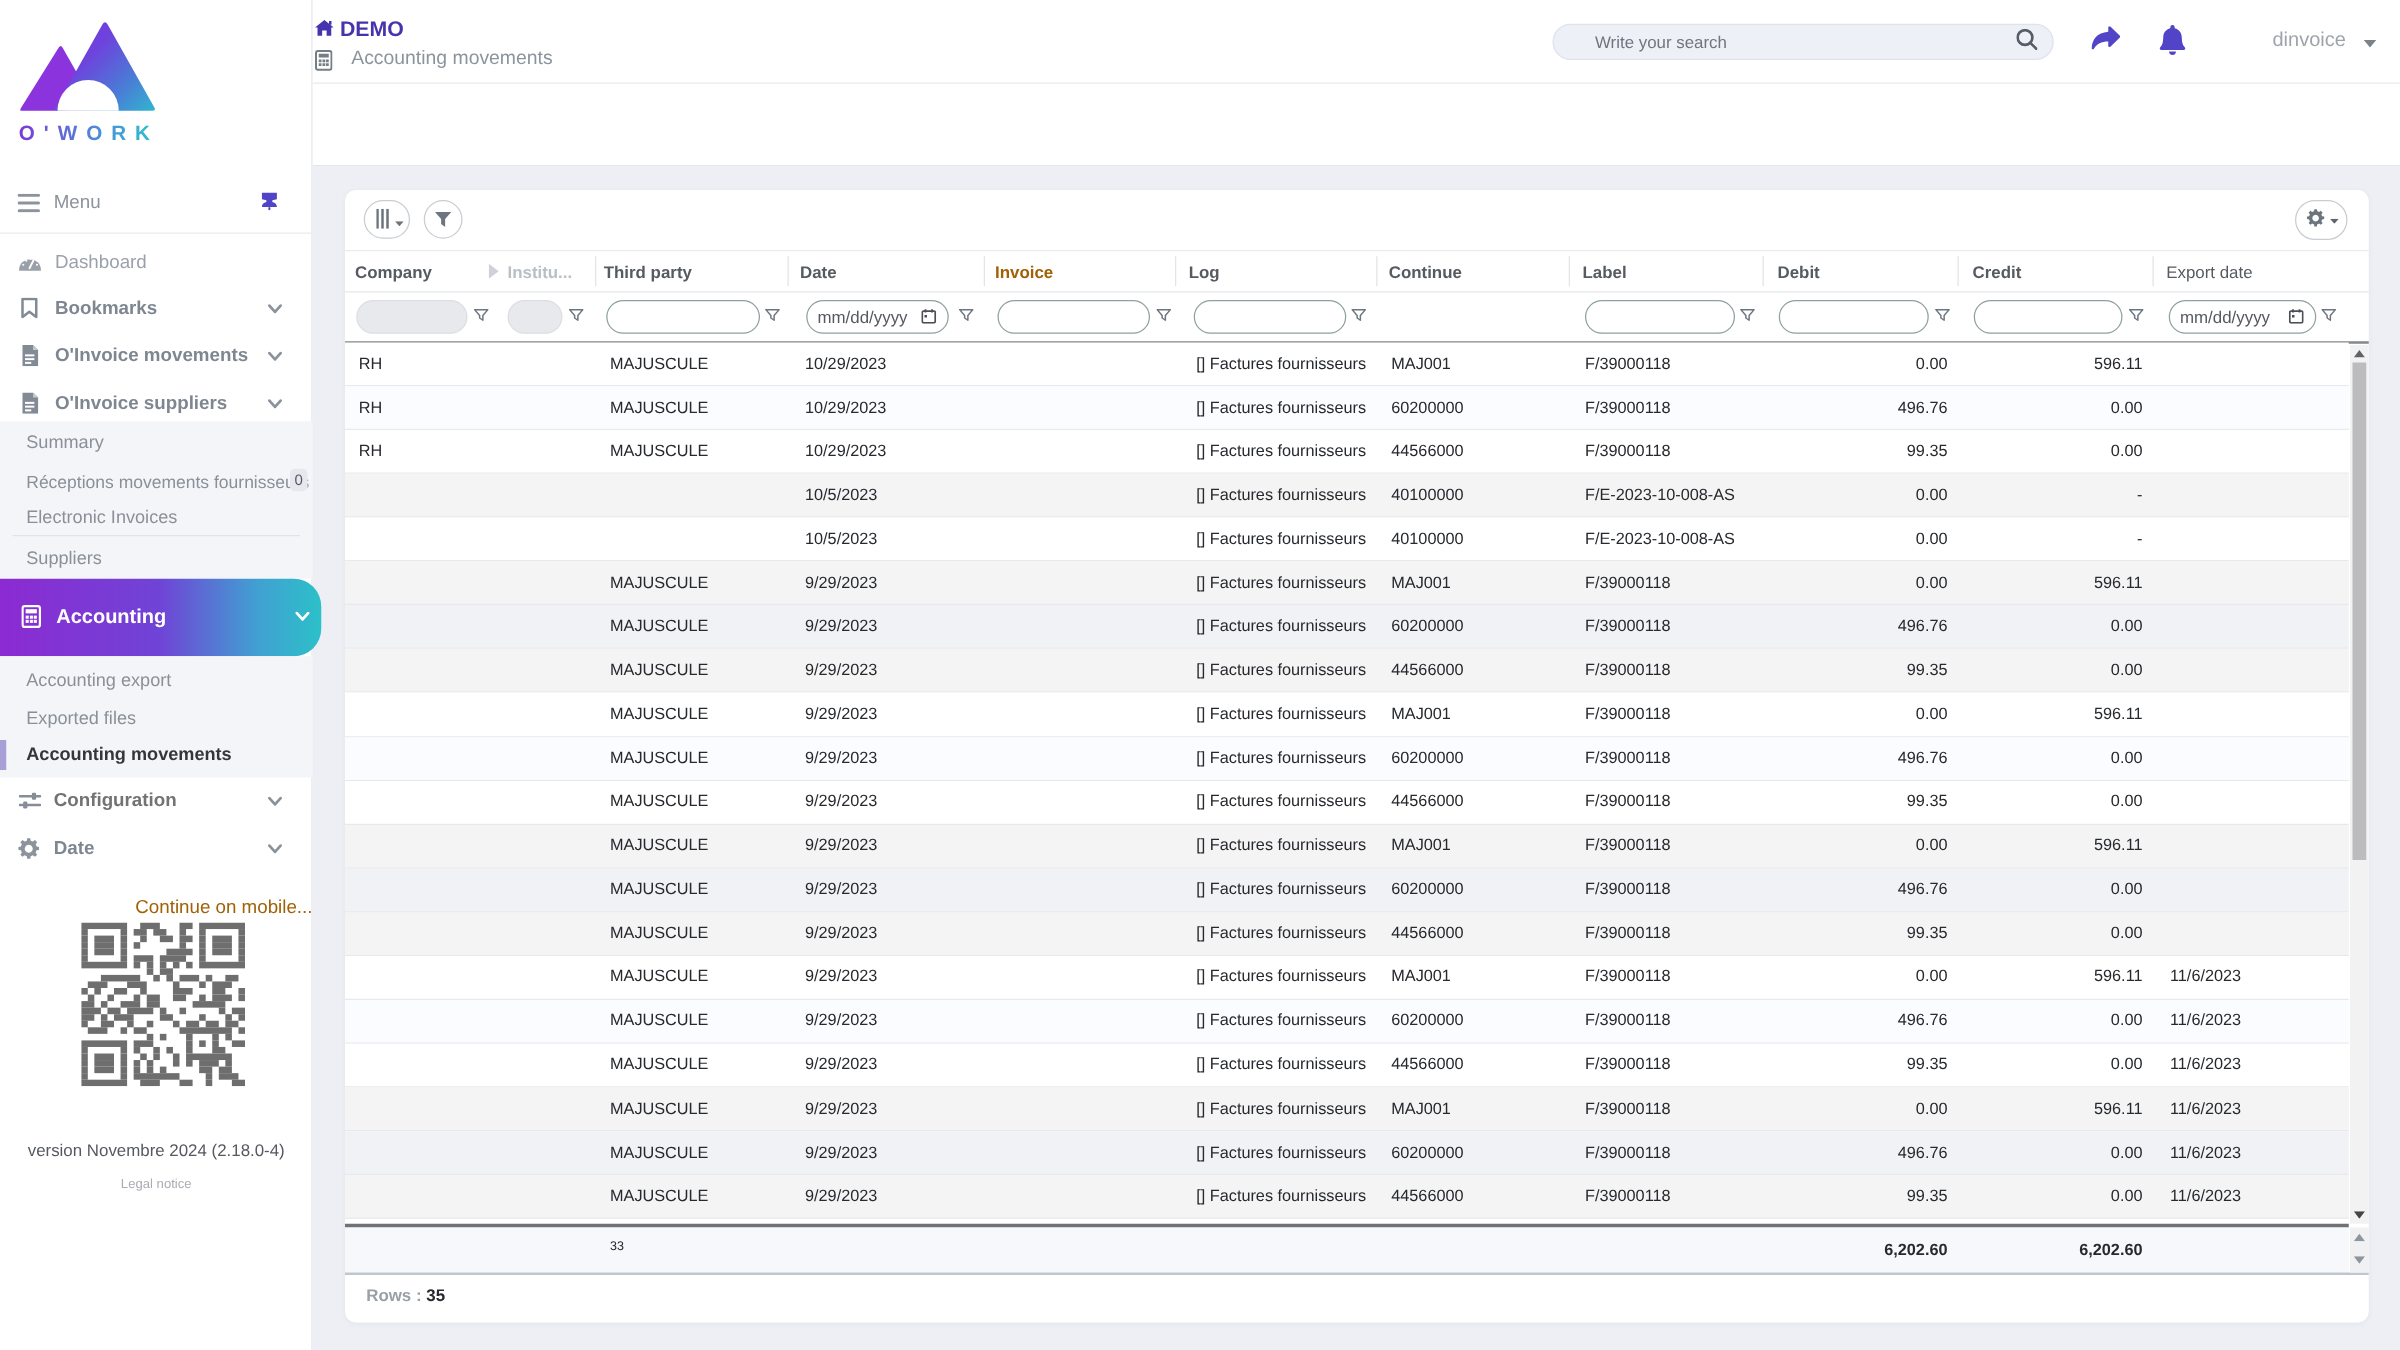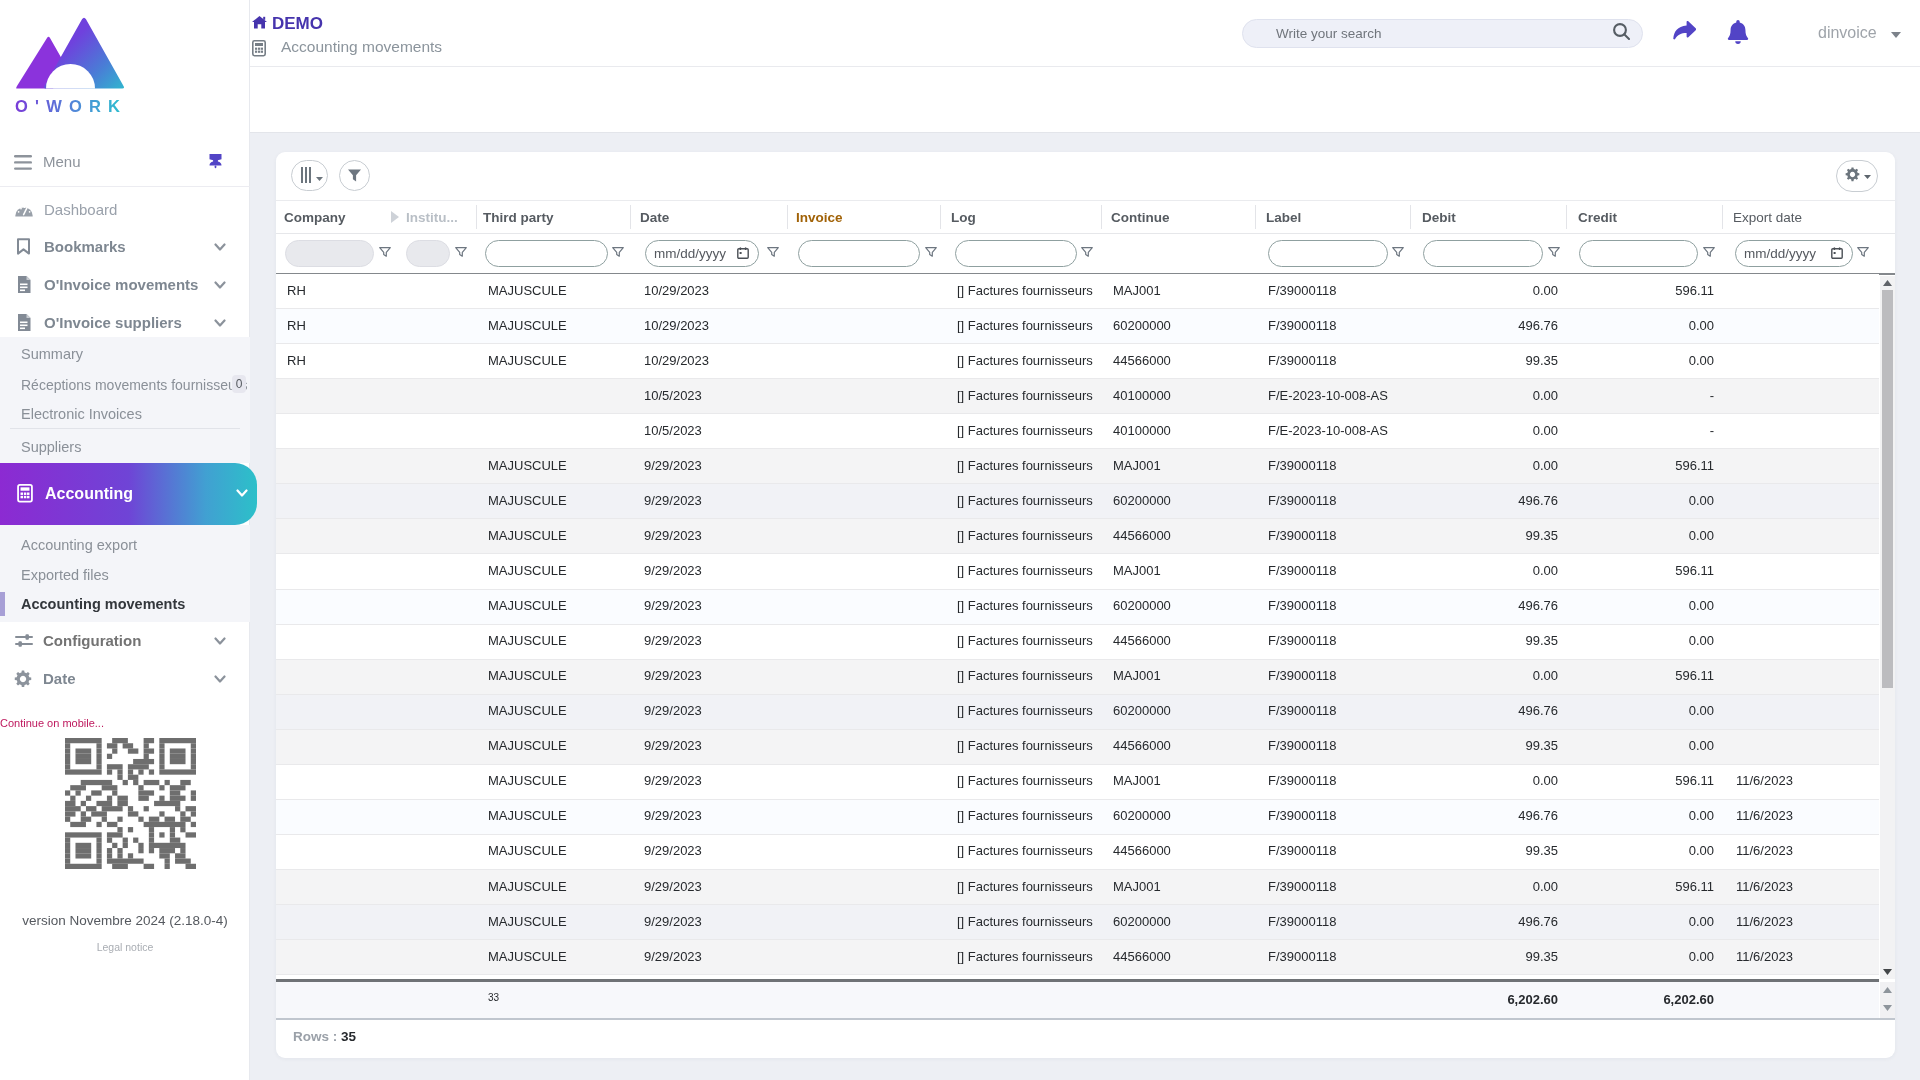--- a/index.html
+++ b/index.html
@@ -158,21 +158,21 @@
 <svg style="position:absolute;left:214px;top:637px" width="12" height="9" viewBox="0 0 12 9.0">
     <path d="M1.5,1.5 L6.0,6.5 L10.5,1.5" fill="none" stroke="#8b929b" stroke-width="2.2" stroke-linecap="round" stroke-linejoin="round"></path>
   </svg>
 <svg style="position:absolute;left:14px;top:670px" width="18" height="18" viewBox="0 0 18 18">
     <path fill-rule="evenodd" fill="#8c939c" d="M9,5.8 a3.2,3.2 0 1 0 0.001,0 Z M7.8,0.5 h2.4 l0.35,2 a6.7,6.7 0 0 1 1.75,0.73 l1.7-1.2 1.7,1.7 -1.2,1.7 a6.7,6.7 0 0 1 0.73,1.75 l2,0.35 v2.4 l-2,0.35 a6.7,6.7 0 0 1 -0.73,1.75 l1.2,1.7 -1.7,1.7 -1.7-1.2 a6.7,6.7 0 0 1 -1.75,0.73 l-0.35,2 h-2.4 l-0.35-2 a6.7,6.7 0 0 1 -1.75-0.73 l-1.7,1.2 -1.7-1.7 1.2-1.7 a6.7,6.7 0 0 1 -0.73-1.75 l-2-0.35 v-2.4 l2-0.35 a6.7,6.7 0 0 1 0.73-1.75 l-1.2-1.7 1.7-1.7 1.7,1.2 a6.7,6.7 0 0 1 1.75-0.73 Z"></path>
   </svg>
 <div class="txt" style="left:43px;top:670px;font-size:15px;font-weight:700;color:#7e8791">Date</div>
 <svg style="position:absolute;left:214px;top:675px" width="12" height="9" viewBox="0 0 12 9.0">
     <path d="M1.5,1.5 L6.0,6.5 L10.5,1.5" fill="none" stroke="#8b929b" stroke-width="2.2" stroke-linecap="round" stroke-linejoin="round"></path>
   </svg>
-<div class="txt" style="left:0;top:717px;width:250px;text-align:left;font-size:11px;color:#be185d">Continue on mobile...</div>
+<div class="txt" style="left:0;top:717px;width:250px;text-align:right;font-size:15px;color:#a16207">Continue on mobile...</div>
 <svg style="position:absolute;left:65px;top:738px" width="131" height="131" viewBox="0 0 131 131">
     <g fill="#6e6e6e">
       <rect x="0.00" y="0.00" width="36.68" height="5.24"></rect>
       <rect x="47.16" y="0.00" width="15.72" height="5.24"></rect>
       <rect x="78.60" y="0.00" width="10.48" height="5.24"></rect>
       <rect x="94.32" y="0.00" width="36.68" height="5.24"></rect>
       <rect x="0.00" y="5.24" width="5.24" height="5.24"></rect>
       <rect x="31.44" y="5.24" width="5.24" height="5.24"></rect>
       <rect x="41.92" y="5.24" width="10.48" height="5.24"></rect>
       <rect x="57.64" y="5.24" width="10.48" height="5.24"></rect>

